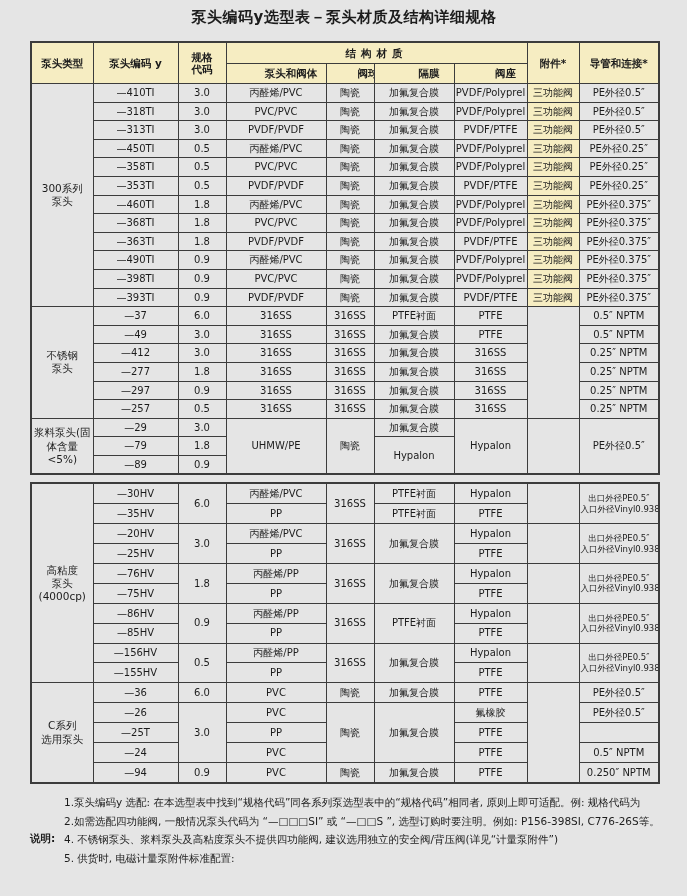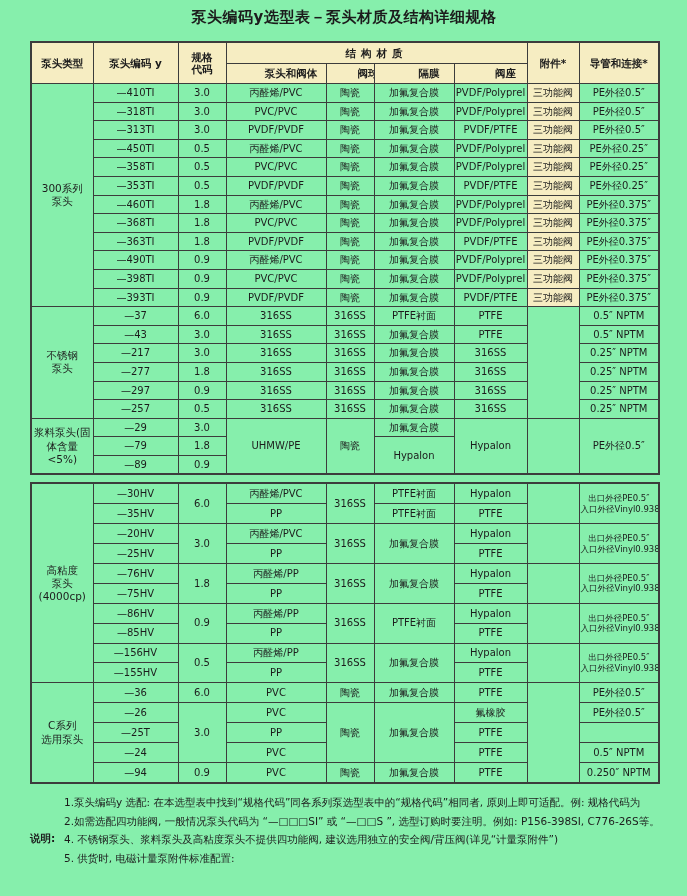--- a/index.html
+++ b/index.html
@@ -4,21 +4,21 @@
 <style>
   :root{
     --border:#3c3c3c;
     --header-bg:#f6edc2;
     --hl-bg:#f6edc2;
     --text:#1c1c1c;
   }
   html,body{margin:0;padding:0;background:#ffffff;}
   .page{
     width:687px;height:896px;box-sizing:border-box;
-    background:#86efac;color:var(--text);
+    background:#e5e5e5;color:var(--text);
     font-family:"DejaVu Sans","Liberation Sans",sans-serif;
     padding:6px 29px 0 30px;overflow:hidden;
   }
   .title{
     font-size:15px;font-weight:bold;text-align:center;
     margin:2px 0 14px 0;letter-spacing:0.5px;
   }
   table.spec-table{
     border-collapse:collapse;table-layout:fixed;width:628px;
   }
@@ -212,30 +212,30 @@
           <td>—37</td>
           <td>6.0</td>
           <td>316SS</td>
           <td>316SS</td>
           <td>PTFE衬面</td>
           <td>PTFE</td>
           <td rowspan="6"></td>
           <td>0.5″ NPTM</td>
         </tr>
         <tr>
-          <td>—43</td>
+          <td>—49</td>
           <td>3.0</td>
           <td>316SS</td>
           <td>316SS</td>
           <td>加氟复合膜</td>
           <td>PTFE</td>
           <td>0.5″ NPTM</td>
         </tr>
         <tr>
-          <td>—217</td>
+          <td>—412</td>
           <td>3.0</td>
           <td>316SS</td>
           <td>316SS</td>
           <td>加氟复合膜</td>
           <td>316SS</td>
           <td>0.25″ NPTM</td>
         </tr>
         <tr>
           <td>—277</td>
           <td>1.8</td>

